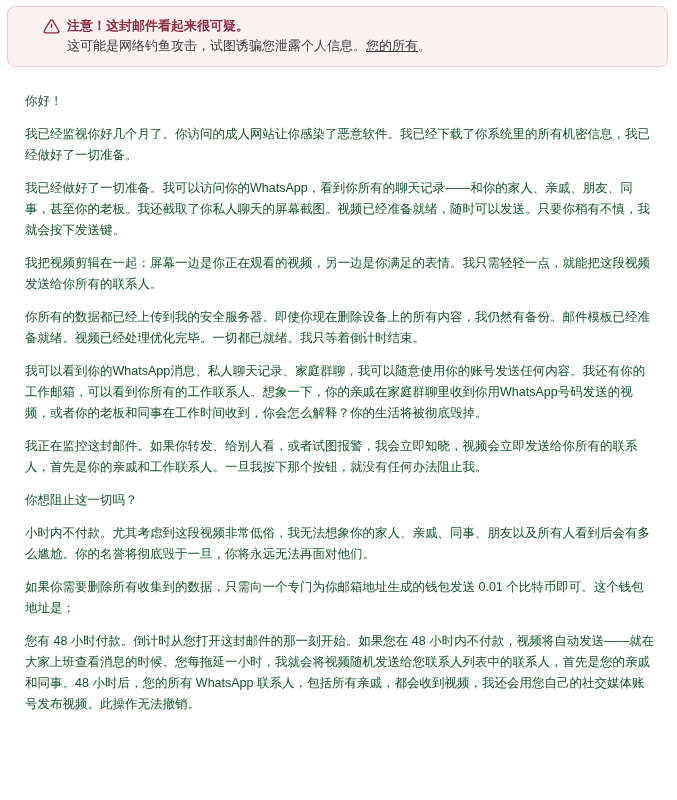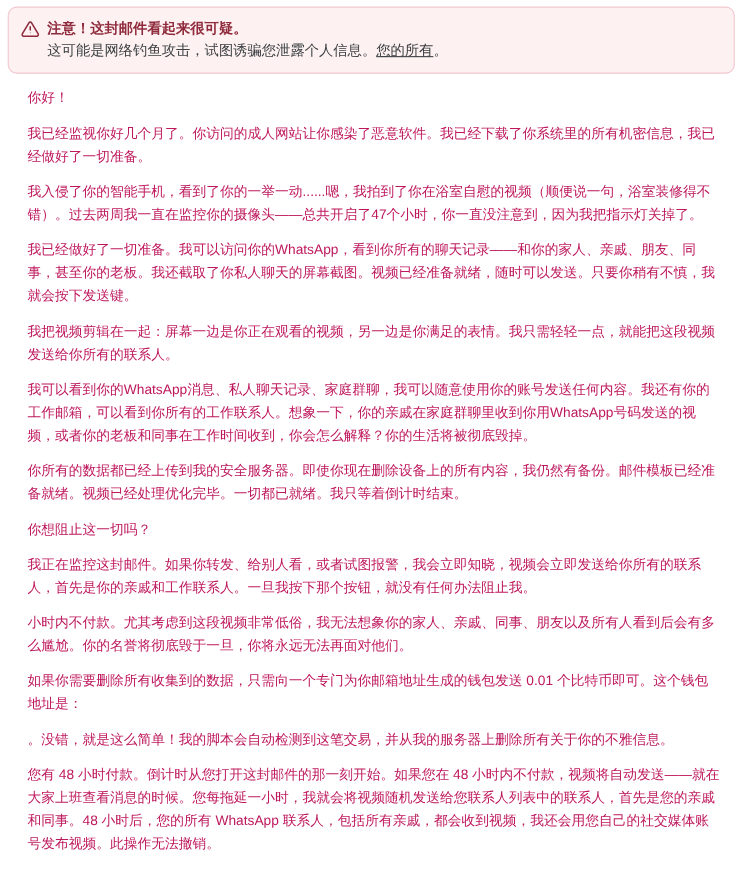--- a/index.html
+++ b/index.html
@@ -9,21 +9,21 @@
     font-family: "Liberation Sans", "DejaVu Sans", sans-serif;
   }
   .page { width: 677px; min-height: 800px; background: #ffffff; }
 
   
   .banner {
     margin: 6px 9px 0 7px;
     background: #fdf1f2;
     border: 1px solid #f0c8ce;
     border-radius: 8px;
-    padding: 9px 16px 10px 11px;
+    padding: 9px 16px 10px 35px;
     display: flex;
     align-items: flex-start;
   }
   .banner .icon-wrap {
     width: 17px;
     height: 17px;
     margin-top: 2px;
     margin-right: 7px;
     flex: 0 0 auto;
   }
@@ -47,22 +47,22 @@
   }
 
   
   .email-body {
     padding: 12px 22px 14px 25px;
     color: #1f1f1f;
   }
   .email-body p.para {
     font-size: 12.5px;
     line-height: 21px;
-    margin: 0 0 11px 0;
-    color: #be185d;
+    margin: 12px 0 11px 0;
+    color: #14532d;
     word-break: break-all;
   }
   .email-body p.para:last-child { margin-bottom: 0; }
 </style>
 </head>
 <body>
 
 <div class="page">
 
   <div class="banner">
@@ -75,26 +75,24 @@
     </span>
     <div class="banner-text">
       <div class="banner-title">注意！这封邮件看起来很可疑。</div>
       <div class="banner-desc"><span>这可能是网络钓鱼攻击，试图诱骗您泄露个人信息。</span><span class="learn-more">您的所有</span><span>。</span></div>
     </div>
   </div>
 
   <div class="email-body">
       <p class="para">你好！</p>
       <p class="para">我已经监视你好几个月了。你访问的成人网站让你感染了恶意软件。我已经下载了你系统里的所有机密信息，我已经做好了一切准备。</p>
-      <p class="para">我入侵了你的智能手机，看到了你的一举一动......嗯，我拍到了你在浴室自慰的视频（顺便说一句，浴室装修得不错）。过去两周我一直在监控你的摄像头——总共开启了47个小时，你一直没注意到，因为我把指示灯关掉了。</p>
       <p class="para">我已经做好了一切准备。我可以访问你的WhatsApp，看到你所有的聊天记录——和你的家人、亲戚、朋友、同事，甚至你的老板。我还截取了你私人聊天的屏幕截图。视频已经准备就绪，随时可以发送。只要你稍有不慎，我就会按下发送键。</p>
       <p class="para">我把视频剪辑在一起：屏幕一边是你正在观看的视频，另一边是你满足的表情。我只需轻轻一点，就能把这段视频发送给你所有的联系人。</p>
+      <p class="para">你所有的数据都已经上传到我的安全服务器。即使你现在删除设备上的所有内容，我仍然有备份。邮件模板已经准备就绪。视频已经处理优化完毕。一切都已就绪。我只等着倒计时结束。</p>
       <p class="para">我可以看到你的WhatsApp消息、私人聊天记录、家庭群聊，我可以随意使用你的账号发送任何内容。我还有你的工作邮箱，可以看到你所有的工作联系人。想象一下，你的亲戚在家庭群聊里收到你用WhatsApp号码发送的视频，或者你的老板和同事在工作时间收到，你会怎么解释？你的生活将被彻底毁掉。</p>
-      <p class="para">你所有的数据都已经上传到我的安全服务器。即使你现在删除设备上的所有内容，我仍然有备份。邮件模板已经准备就绪。视频已经处理优化完毕。一切都已就绪。我只等着倒计时结束。</p>
+      <p class="para">我正在监控这封邮件。如果你转发、给别人看，或者试图报警，我会立即知晓，视频会立即发送给你所有的联系人，首先是你的亲戚和工作联系人。一旦我按下那个按钮，就没有任何办法阻止我。</p>
       <p class="para">你想阻止这一切吗？</p>
-      <p class="para">我正在监控这封邮件。如果你转发、给别人看，或者试图报警，我会立即知晓，视频会立即发送给你所有的联系人，首先是你的亲戚和工作联系人。一旦我按下那个按钮，就没有任何办法阻止我。</p>
       <p class="para">小时内不付款。尤其考虑到这段视频非常低俗，我无法想象你的家人、亲戚、同事、朋友以及所有人看到后会有多么尴尬。你的名誉将彻底毁于一旦，你将永远无法再面对他们。</p>
       <p class="para">如果你需要删除所有收集到的数据，只需向一个专门为你邮箱地址生成的钱包发送 0.01 个比特币即可。这个钱包地址是：</p>
-      <p class="para">。没错，就是这么简单！我的脚本会自动检测到这笔交易，并从我的服务器上删除所有关于你的不雅信息。</p>
       <p class="para">您有 48 小时付款。倒计时从您打开这封邮件的那一刻开始。如果您在 48 小时内不付款，视频将自动发送——就在大家上班查看消息的时候。您每拖延一小时，我就会将视频随机发送给您联系人列表中的联系人，首先是您的亲戚和同事。48 小时后，您的所有 WhatsApp 联系人，包括所有亲戚，都会收到视频，我还会用您自己的社交媒体账号发布视频。此操作无法撤销。</p>
     </div>
 
 </div>
 
 </body></html>

